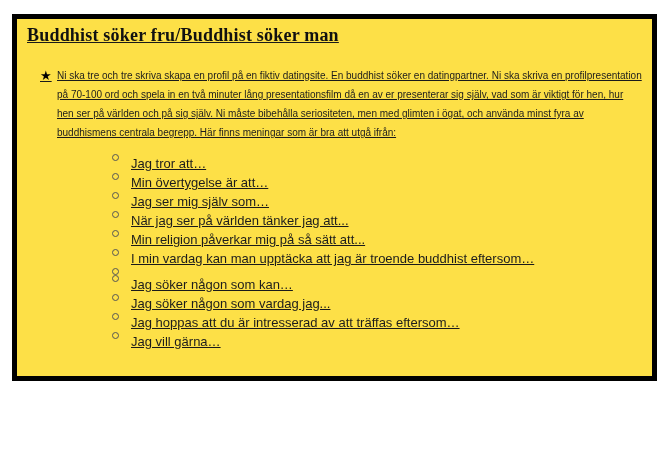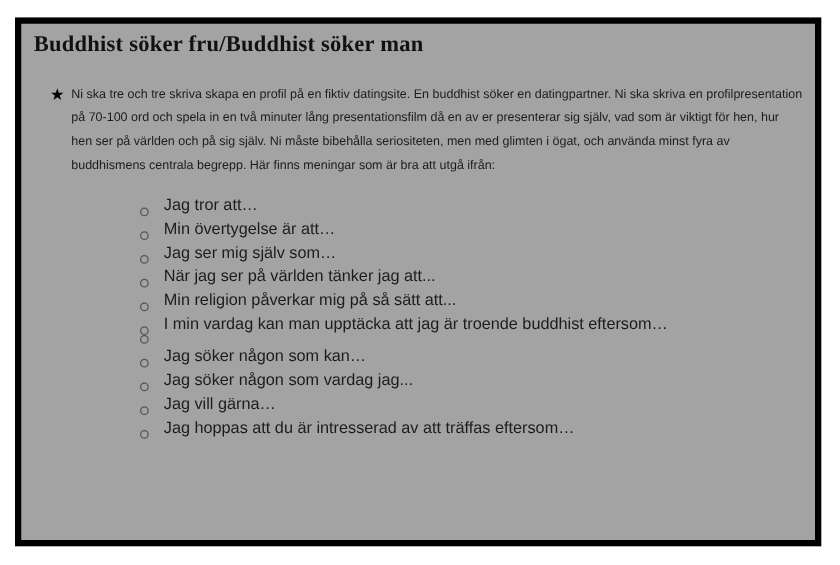--- a/index.html
+++ b/index.html
@@ -13,24 +13,25 @@
     overflow: hidden;
     font-family: "Liberation Sans", sans-serif;
     color: #1a1a1a;
     position: relative;
   }
   .frame {
     position: absolute;
     left: 12px;
     top: 14px;
     width: 645px;
-    height: 423px;
+    height: 367px;
     box-sizing: border-box;
     border: 5px solid #000000;
-    background: #a3a3a3;
+    background: #fde047;
+    text-decoration: underline;
   }
   .doc-title {
     margin: 5px 0 0 10px;
     font-family: "Liberation Serif", serif;
     font-weight: bold;
     font-size: 18px;
     line-height: 22px;
     color: #111111;
     letter-spacing: 0.2px;
   }
@@ -53,21 +54,21 @@
     line-height: 19px;
     color: #1c1c1c;
   }
   .starters {
     list-style: none;
     margin: 12px 0 0 0;
     padding: 0 0 0 95px;
   }
   .starters li {
     display: flex;
-    align-items: flex-end;
+    align-items: flex-start;
     line-height: 19px;
     font-size: 13px;
     color: #1c1c1c;
   }
   .ring {
     flex: 0 0 5px;
     width: 5px;
     height: 5px;
     border: 1.2px solid #555555;
     border-radius: 50%;
@@ -117,20 +118,20 @@
     <li>
       <span class="ring"></span>
       <span>Jag söker någon som kan…</span>
     </li>
     <li>
       <span class="ring"></span>
       <span>Jag söker någon som vardag jag...</span>
     </li>
     <li>
       <span class="ring"></span>
-      <span>Jag vill gärna…</span>
+      <span>Jag hoppas att du är intresserad av att träffas eftersom…</span>
     </li>
     <li>
       <span class="ring"></span>
-      <span>Jag hoppas att du är intresserad av att träffas eftersom…</span>
+      <span>Jag vill gärna…</span>
     </li>
   </ul>
 </div>
 
 </body></html>

